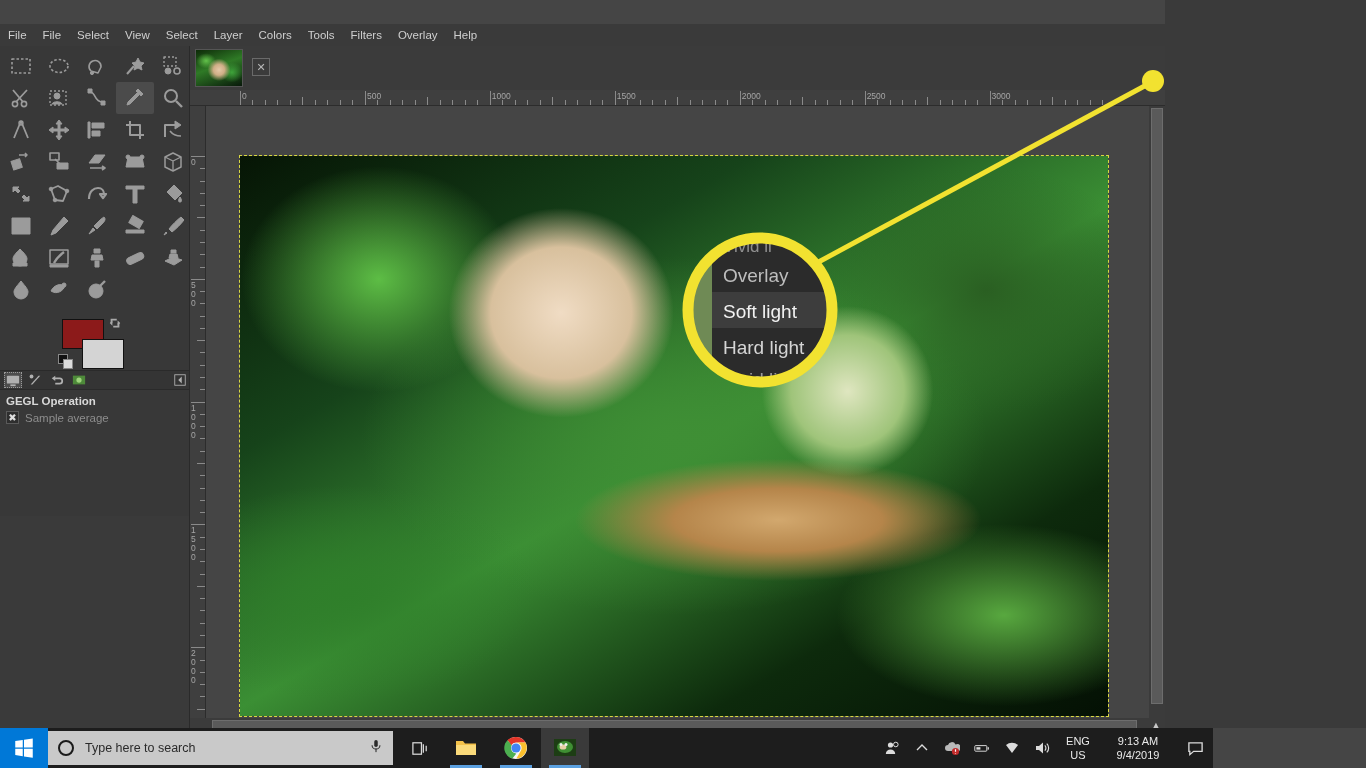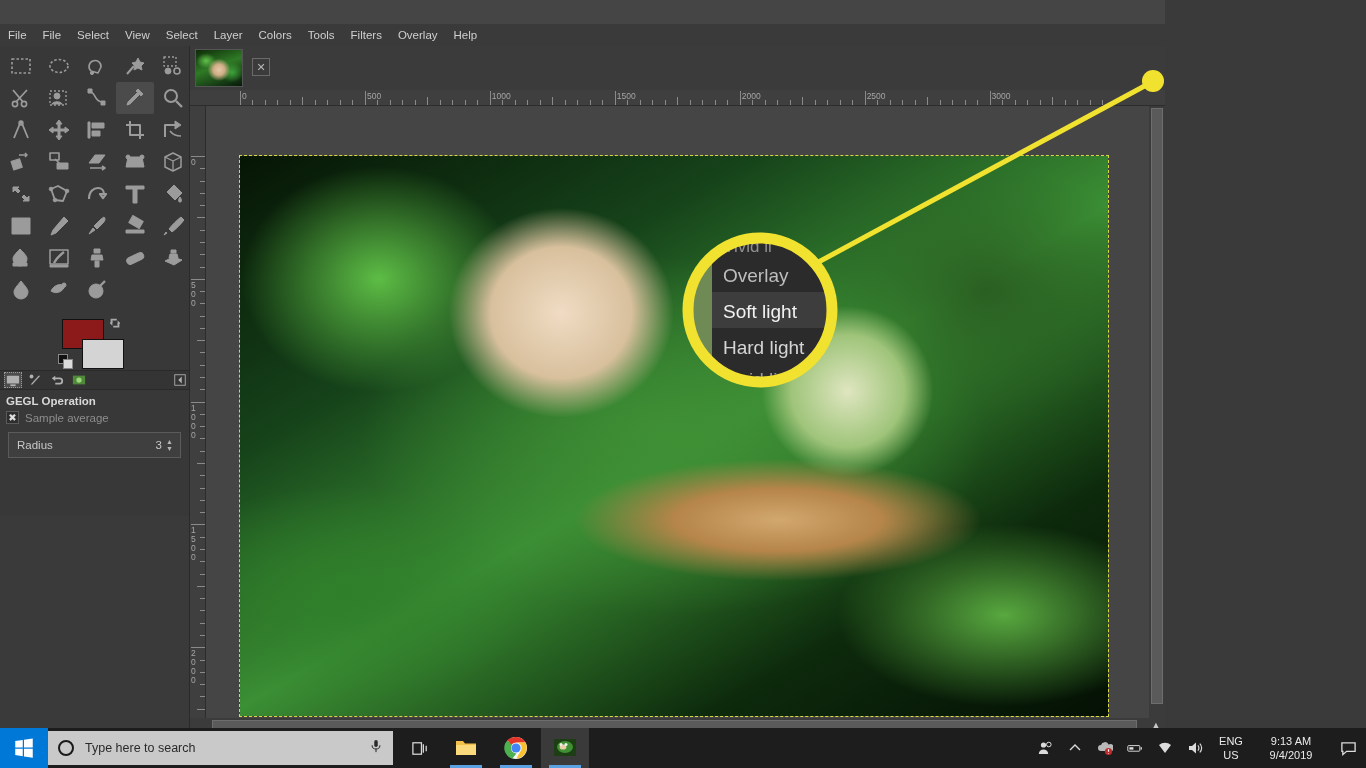--- a/index.html
+++ b/index.html
@@ -115,21 +115,21 @@
   .qm { position:absolute; left:4px; top:4px; width:14px; height:14px;
     background:#9a9a9a; border:1px solid #666; }
 
   
   .rightdock { position:absolute; left:1165px; top:0; width:201px; height:728px; background:#3a3a3a; }
 
   
   .callout { position:absolute; left:0; top:0; width:1366px; height:768px; pointer-events:none; }
 
   
-  .taskbar { position:absolute; left:0; top:728px; width:1366px; height:40px; background:#1d1d1d; }
+  .taskbar { position:absolute; left:0; top:728px; width:1213px; height:40px; background:#1d1d1d; }
   .startbtn { position:absolute; left:0; top:0; width:48px; height:40px;
     background:#0078d7; display:flex; align-items:center; justify-content:center; }
   .startbtn svg { width:20px; height:20px; fill:#ffffff; }
   .searchbox { position:absolute; left:48px; top:3px; width:345px; height:34px;
     background:#c9c9c9; display:flex; align-items:center; padding:0 10px; }
   .searchbox .sicon { width:16px; height:16px; border:2px solid #1a1a1a; border-radius:50%; }
   .searchbox .stext { color:#2a2a2a; font-size:12.5px; margin-left:11px; }
   .searchbox .mic { margin-left:auto; }
   .searchbox .mic svg { width:14px; height:16px; fill:#2a2a2a; }
   .tbicon { position:absolute; top:0; width:48px; height:40px;
@@ -447,28 +447,20 @@
       </div>
     </div>
 
     <div class="gegl-title">GEGL Operation</div>
 
     <div class="gegl-row">
       <div class="chk">✖</div>
       <div class="lbl">Sample average</div>
     </div>
 
-    <div class="spin">
-      <div class="sl">Radius</div>
-      <div class="sv">3</div>
-      <div class="arrows">
-        <span>▲</span>
-          <span>▼</span>
-      </div>
-    </div>
 
     <div class="leftfill"></div>
 
     <div class="leftbottom">
       <div>
         <svg viewBox="0 0 16 16">
             <path d="M8 2v6l-2-2-1 1 3 3 3-3-1-1-2 2V2z"></path>
             <rect x="2" y="11" width="12" height="3"></rect>
           </svg>
       </div>

